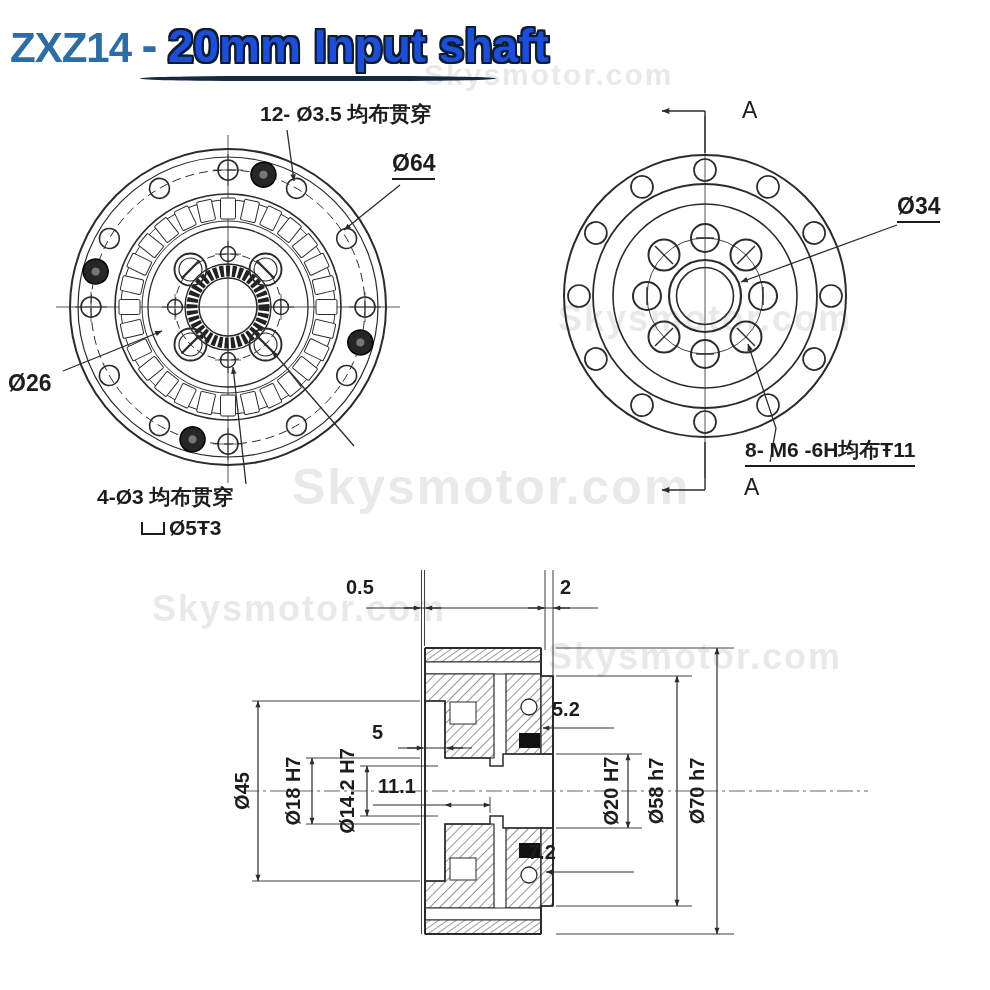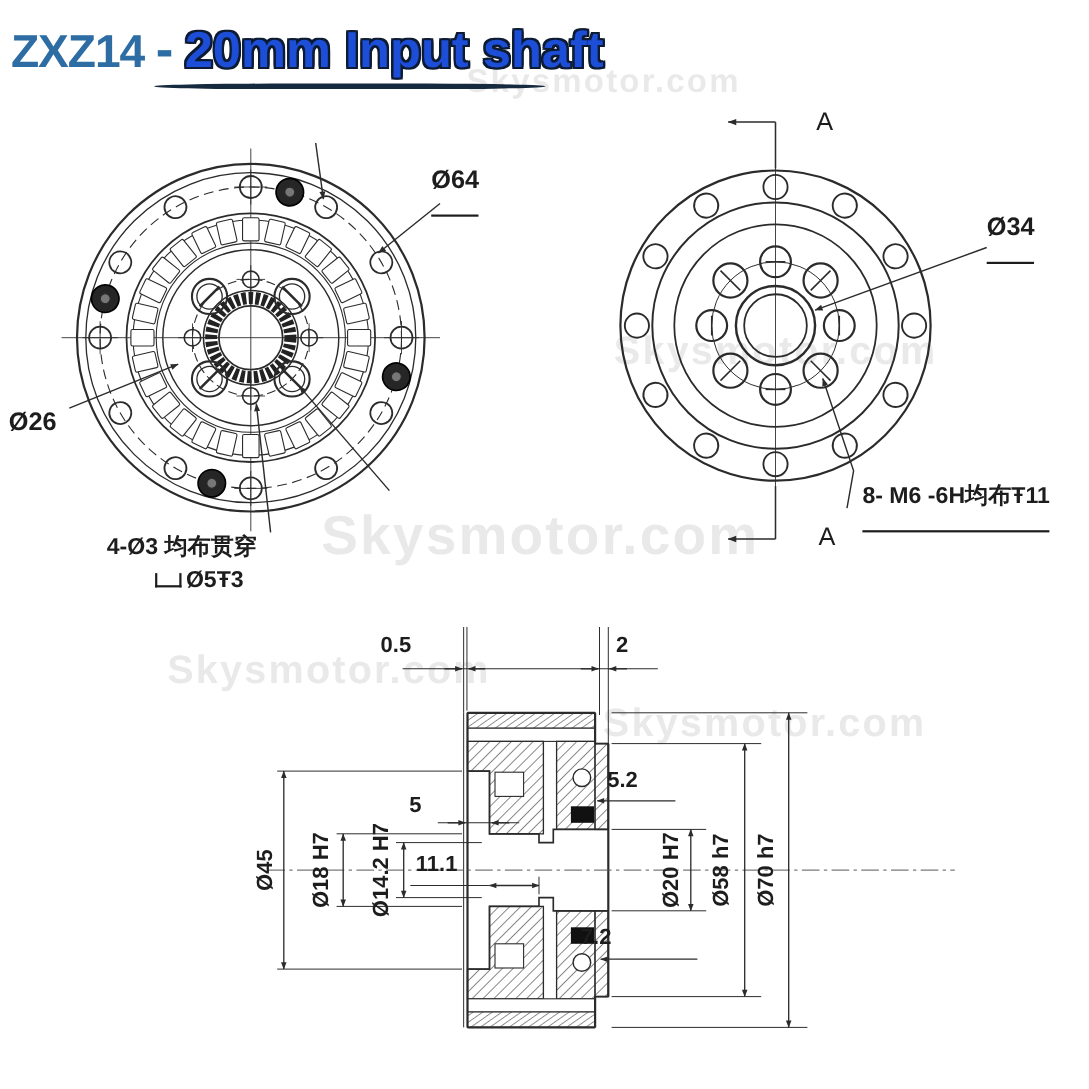--- a/index.html
+++ b/index.html
@@ -1,21 +1,21 @@
 <!DOCTYPE html>
 <html><head>
 <meta charset="utf-8">
 <style>
   html,body{margin:0;padding:0;background:#fff;}
   #stage{position:relative;width:990px;height:990px;background:#fff;overflow:hidden;
          font-family:"Liberation Sans","DejaVu Sans",sans-serif;color:#222;}
   svg{position:absolute;left:0;top:0;}
   .lbl{position:absolute;font-weight:bold;color:#1d1d1d;white-space:nowrap;}
   .fs21{font-size:21px;} .fs22{font-size:23px;} .fs20{font-size:20px;}
-  .und{border-bottom:2px solid #1d1d1d;padding-bottom:18px;}
+  .und{border-bottom:2px solid #1d1d1d;padding-bottom:1px;}
   .rot{transform:translate(-50%,-50%) rotate(-90deg);transform-origin:center;}
   .wm{position:absolute;color:rgba(120,120,120,0.16);font-weight:bold;letter-spacing:2px;
       pointer-events:none;}
   
   #title{position:absolute;left:10px;top:18px;white-space:nowrap;}
   #title .model{font-size:42px;font-weight:900;color:#2d6da3;letter-spacing:-1px;}
   #title .dash{font-size:48px;font-weight:900;color:#2d6da3;margin:0 6px;}
   #title .sub{font-size:46px;font-weight:900;color:#1d4ed8;letter-spacing:0px;
     text-shadow:-2px 0 #0d1b33,2px 0 #0d1b33,0 -2px #0d1b33,0 2px #0d1b33,
     -2px -2px #0d1b33,2px 2px #0d1b33,-2px 2px #0d1b33,2px -2px #0d1b33;}
@@ -302,31 +302,32 @@
     </g>
   </svg>
 
   <div id="title">
     <span class="model">ZXZ14</span>
     <span class="dash">-</span>
     <span class="sub">20mm Input shaft</span>
   </div>
   <div id="title-underline"></div>
 
+  <div class="lbl fs21 cjk" style="left:260px;top:100px;">12- Ø3.5 均布贯穿</div>
   <div class="lbl fs22 und" style="left:392px;top:150px;">Ø64</div>
   <div class="lbl fs22" style="left:8px;top:370px;">Ø26</div>
   <div class="lbl fs21 cjk" style="left:97px;top:483px;">4-Ø3 均布贯穿</div>
   <div class="lbl fs21" style="left:97px;top:516px;padding-left:44px;">
     <span class="cb-icon"></span><span>Ø5Ŧ3</span>
   </div>
 
   <div class="lbl fs22" style="left:742px;top:97px;font-weight:normal;">A</div>
   <div class="lbl fs22" style="left:744px;top:474px;font-weight:normal;">A</div>
   <div class="lbl fs22 und" style="left:897px;top:193px;">Ø34</div>
-  <div class="lbl fs21 und cjk" style="left:784px;top:436px;">8- M6 -6H均布Ŧ11</div>
+  <div class="lbl fs21 und cjk" style="left:745px;top:436px;">8- M6 -6H均布Ŧ11</div>
 
   <div class="lbl fs20" style="left:346px;top:576px;text-align:center;">0.5</div>
   <div class="lbl fs20" style="left:560px;top:576px;">2</div>
   <div class="lbl fs20" style="left:552px;top:698px;">5.2</div>
   <div class="lbl fs20" style="left:372px;top:721px;">5</div>
   <div class="lbl fs20" style="left:378px;top:775px;text-align:center;">11.1</div>
   <div class="lbl fs20" style="left:528px;top:841px;">7.2</div>
   <div class="lbl fs20 rot" style="left:242px;top:791px;">Ø45</div>
   <div class="lbl fs20 rot" style="left:293px;top:791px;">Ø18 H7</div>
   <div class="lbl fs20 rot" style="left:347px;top:791px;">Ø14.2 H7</div>

